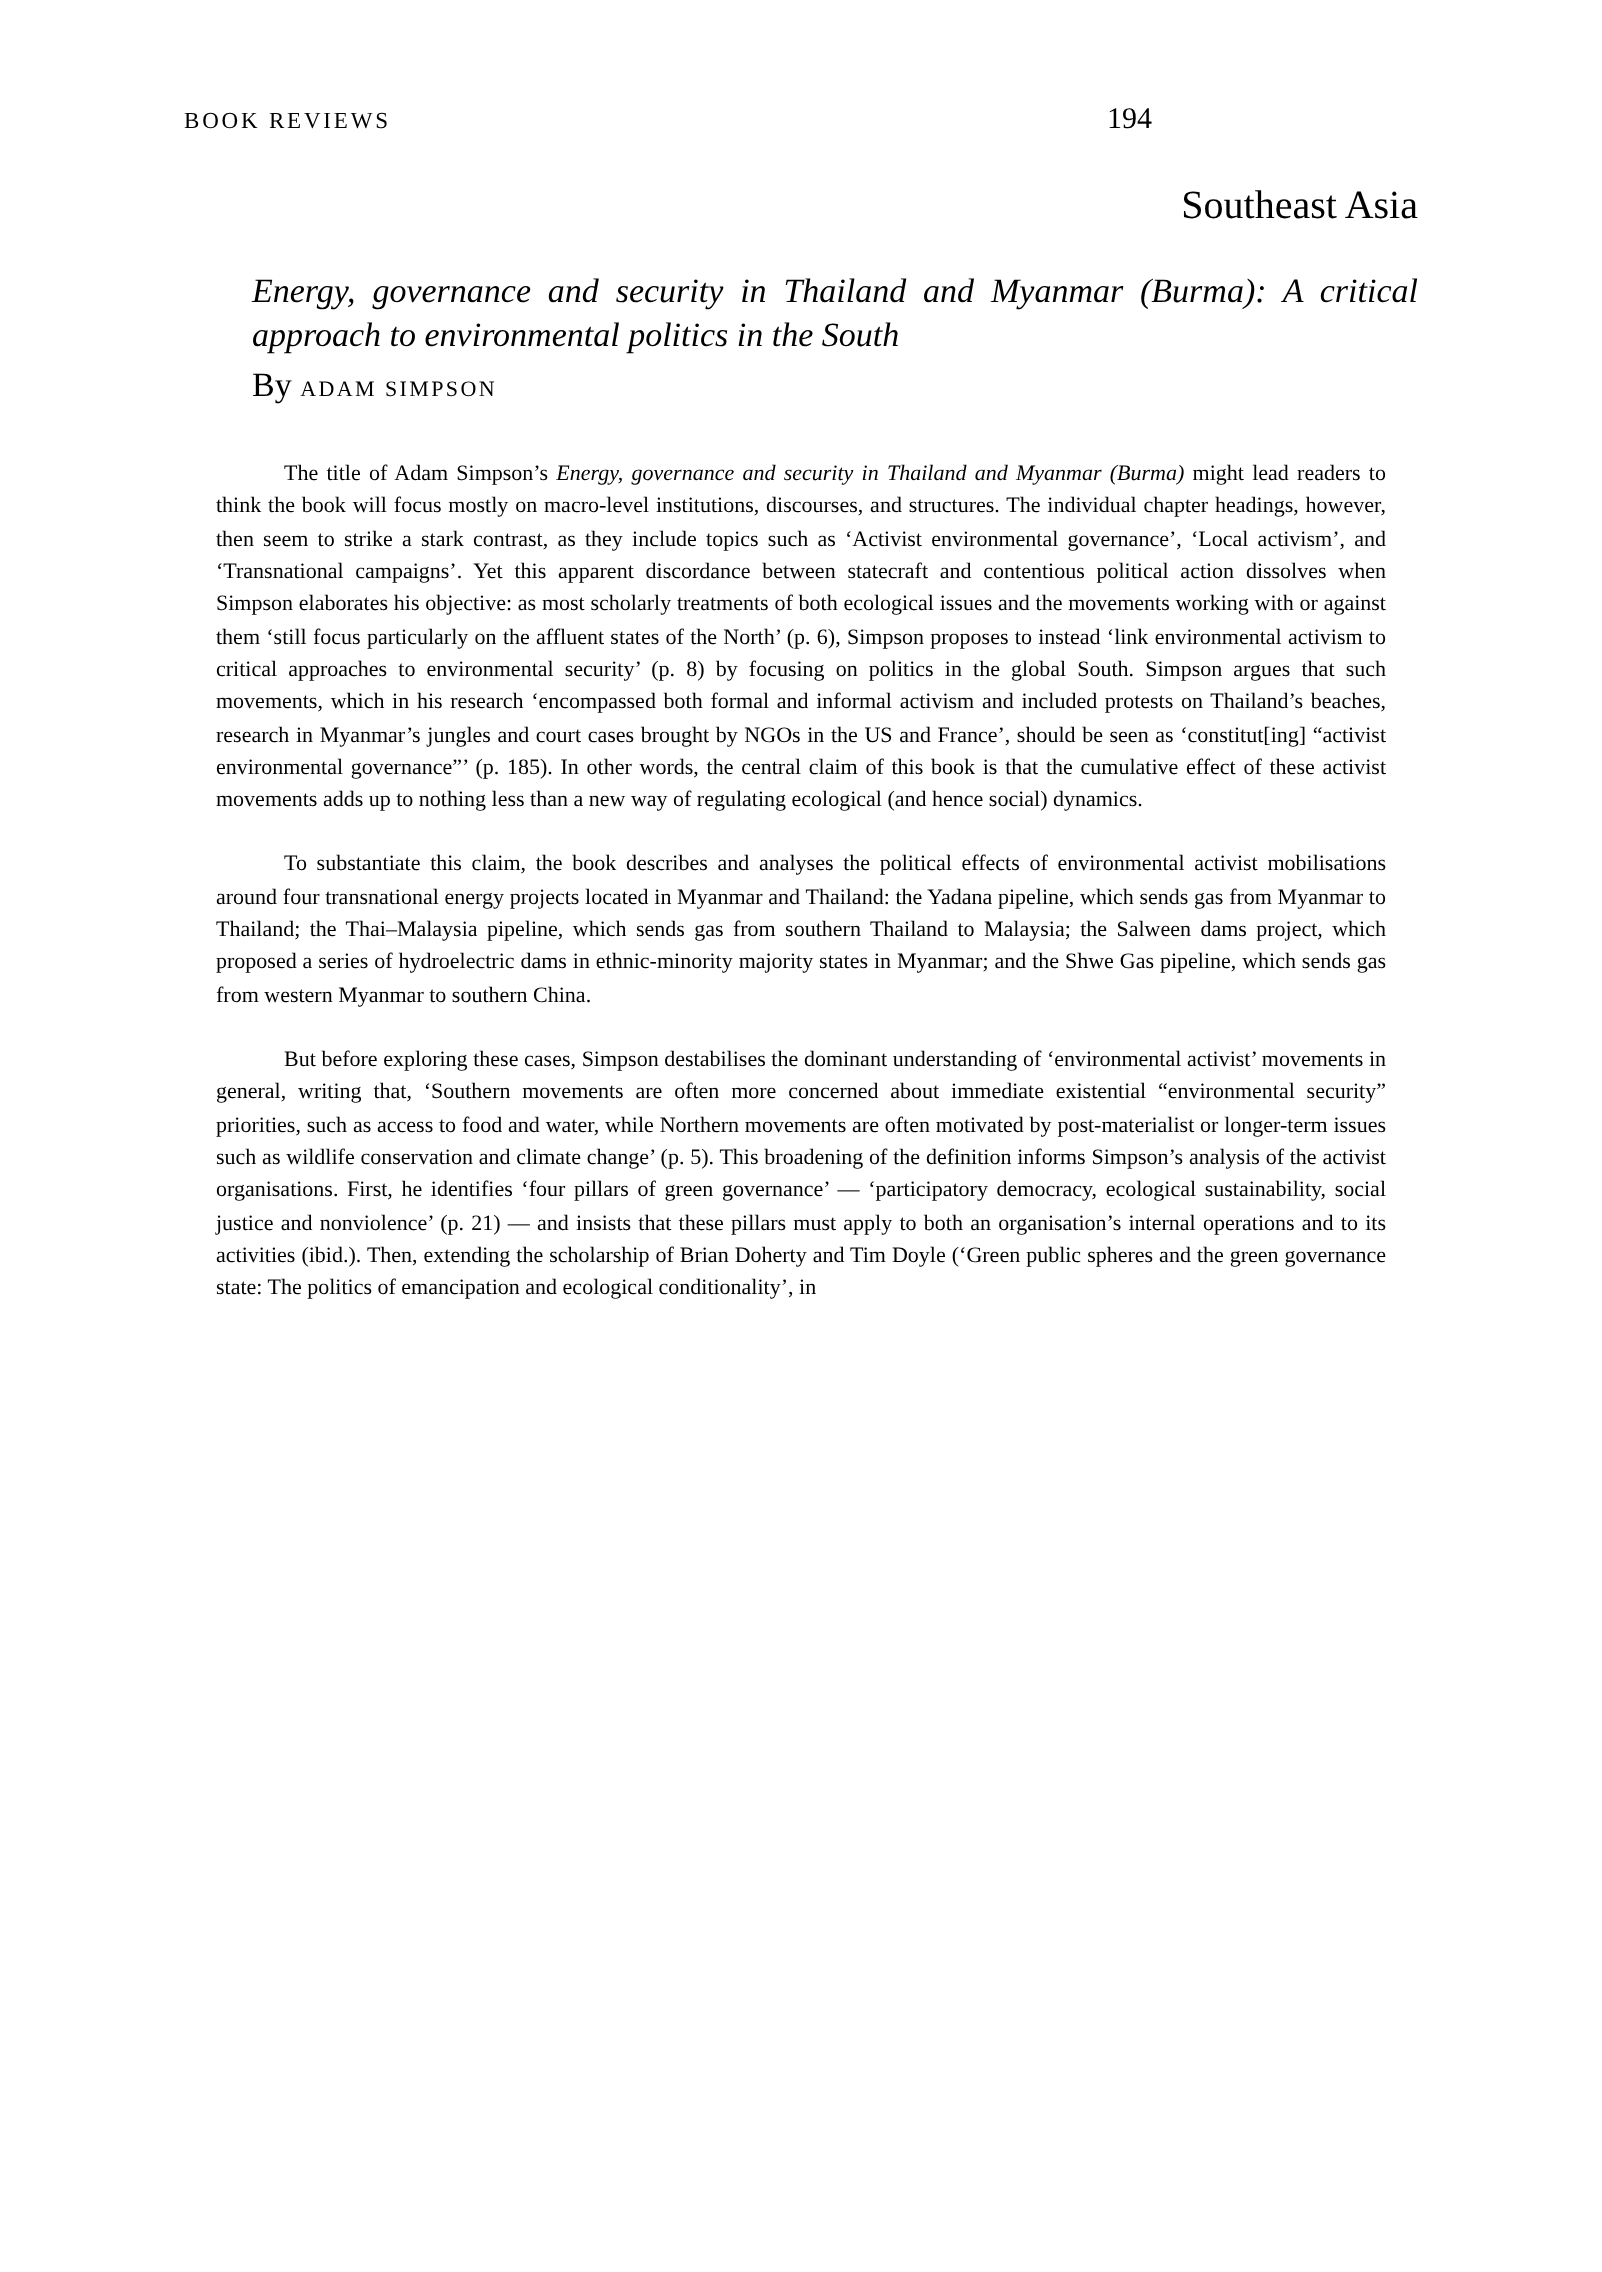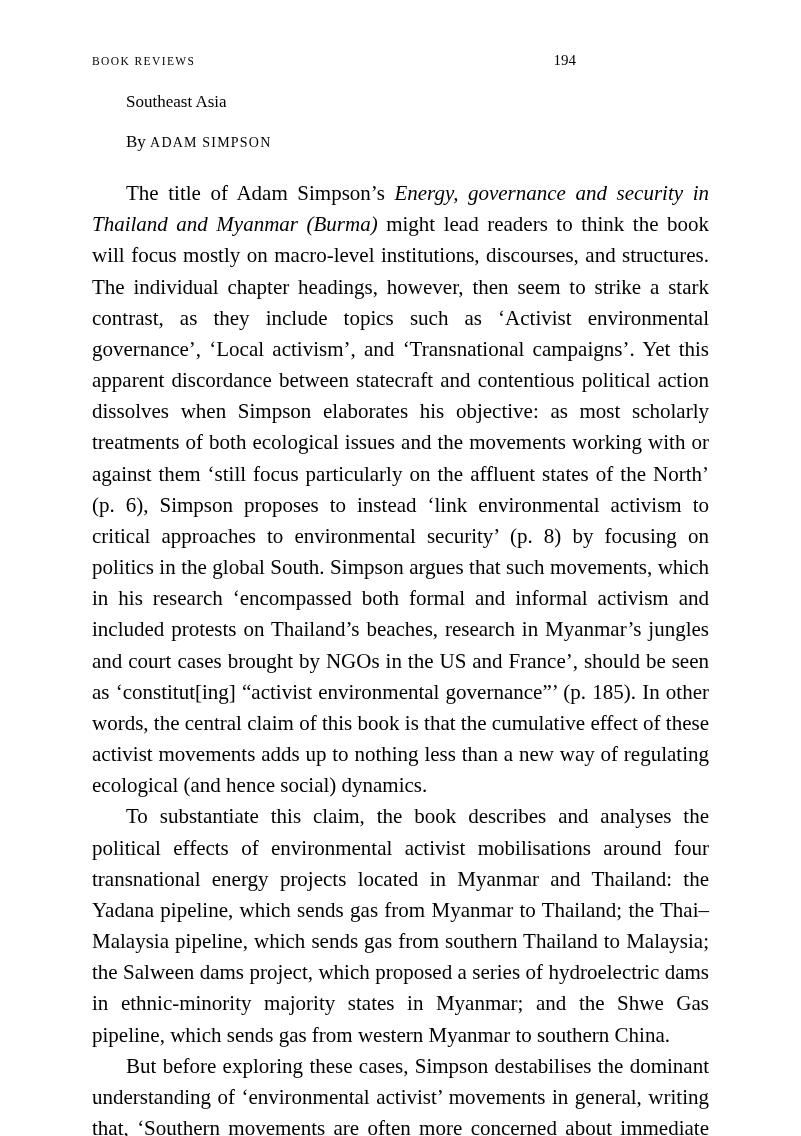--- a/index.html
+++ b/index.html
@@ -38,64 +38,65 @@
   .running-head .rh-right {
     font-size: 15px;
   }
   .content {
     position: absolute;
     top: 92px;
     left: 92px;
     width: 617px;
   }
   .section-head {
-    font-size: 17px;
+    font-size: 20px;
     margin: 0 0 20px 0;
     padding-left: 34px;
     font-family: "Liberation Serif", serif;
+    text-align: right;
   }
   .book-title {
     font-size: 17px;
     font-style: italic;
     line-height: 1.32;
     margin: 0 0 2px 0;
     padding-left: 34px;
     text-align: justify;
     text-align-last: left;
   }
   .byline {
     font-size: 17px;
     padding-left: 34px;
     margin: 3px 0 1px 0;
   }
   .byline .author {
-    font-size: 14px;
+    font-size: 11px;
     letter-spacing: 1.2px;
     text-transform: uppercase;
     margin-top: 32px;
   }
   .pubinfo {
     font-size: 17px;
     padding-left: 34px;
     margin: 2px 0 0 0;
     line-height: 1.42;
   }
   .doi {
     font-size: 17px;
     padding-left: 34px;
     margin: 0 0 0 0;
     line-height: 1.42;
   }
   .body-text {
     margin-top: 26px;
   }
   .body-text p {
-    font-size: 21px;
+    font-size: 11px;
     line-height: 1.485;
-    margin: 0;
+    margin: 16px;
     text-align: justify;
     text-indent: 34px;
     hyphens: auto;
     -webkit-hyphens: auto;
   }
   .body-text p.first {
     text-indent: 34px;
   }
   .body-text i {
     font-style: italic;
@@ -108,20 +109,21 @@
 
   <div class="running-head">
     <div class="rh-left">BOOK REVIEWS</div>
     <div class="rh-right">194</div>
   </div>
 
   <div class="content">
 
     <div class="section-head">Southeast Asia</div>
 
+    <div class="book-title">Energy, governance and security in Thailand and Myanmar (Burma): A critical approach to environmental politics in the South</div>
 
     <div class="byline">
       <span>By</span>
       <span class="author">ADAM SIMPSON</span>
     </div>
 
 
     <div class="body-text" id="body-text">
         <p class="first"><span>The title of Adam Simpson’s </span><i>Energy, governance and security in Thailand and Myanmar (Burma)</i><span> might lead readers to think the book will focus mostly on macro-level institutions, discourses, and structures. The individual chapter headings, however, then seem to strike a stark contrast, as they include topics such as ‘Activist environmental governance’, ‘Local activism’, and ‘Transnational campaigns’. Yet this apparent discordance between statecraft and contentious political action dissolves when Simpson elaborates his objective: as most scholarly treatments of both ecological issues and the movements working with or against them ‘still focus particularly on the affluent states of the North’ (p. 6), Simpson proposes to instead ‘link environmental activism to critical approaches to environmental security’ (p. 8) by focusing on politics in the global South. Simpson argues that such movements, which in his research ‘encompassed both formal and informal activism and included protests on Thailand’s beaches, research in Myanmar’s jungles and court cases brought by NGOs in the US and France’, should be seen as ‘constitut[ing] “activist environmental governance”’ (p. 185). In other words, the central claim of this book is that the cumulative effect of these activist movements adds up to nothing less than a new way of regulating ecological (and hence social) dynamics.</span></p>
         <p><span>To substantiate this claim, the book describes and analyses the political effects of environmental activist mobilisations around four transnational energy projects located in Myanmar and Thailand: the Yadana pipeline, which sends gas from Myanmar to Thailand; the Thai–Malaysia pipeline, which sends gas from southern Thailand to Malaysia; the Salween dams project, which proposed a series of hydroelectric dams in ethnic-minority majority states in Myanmar; and the Shwe Gas pipeline, which sends gas from western Myanmar to southern China.</span></p>

